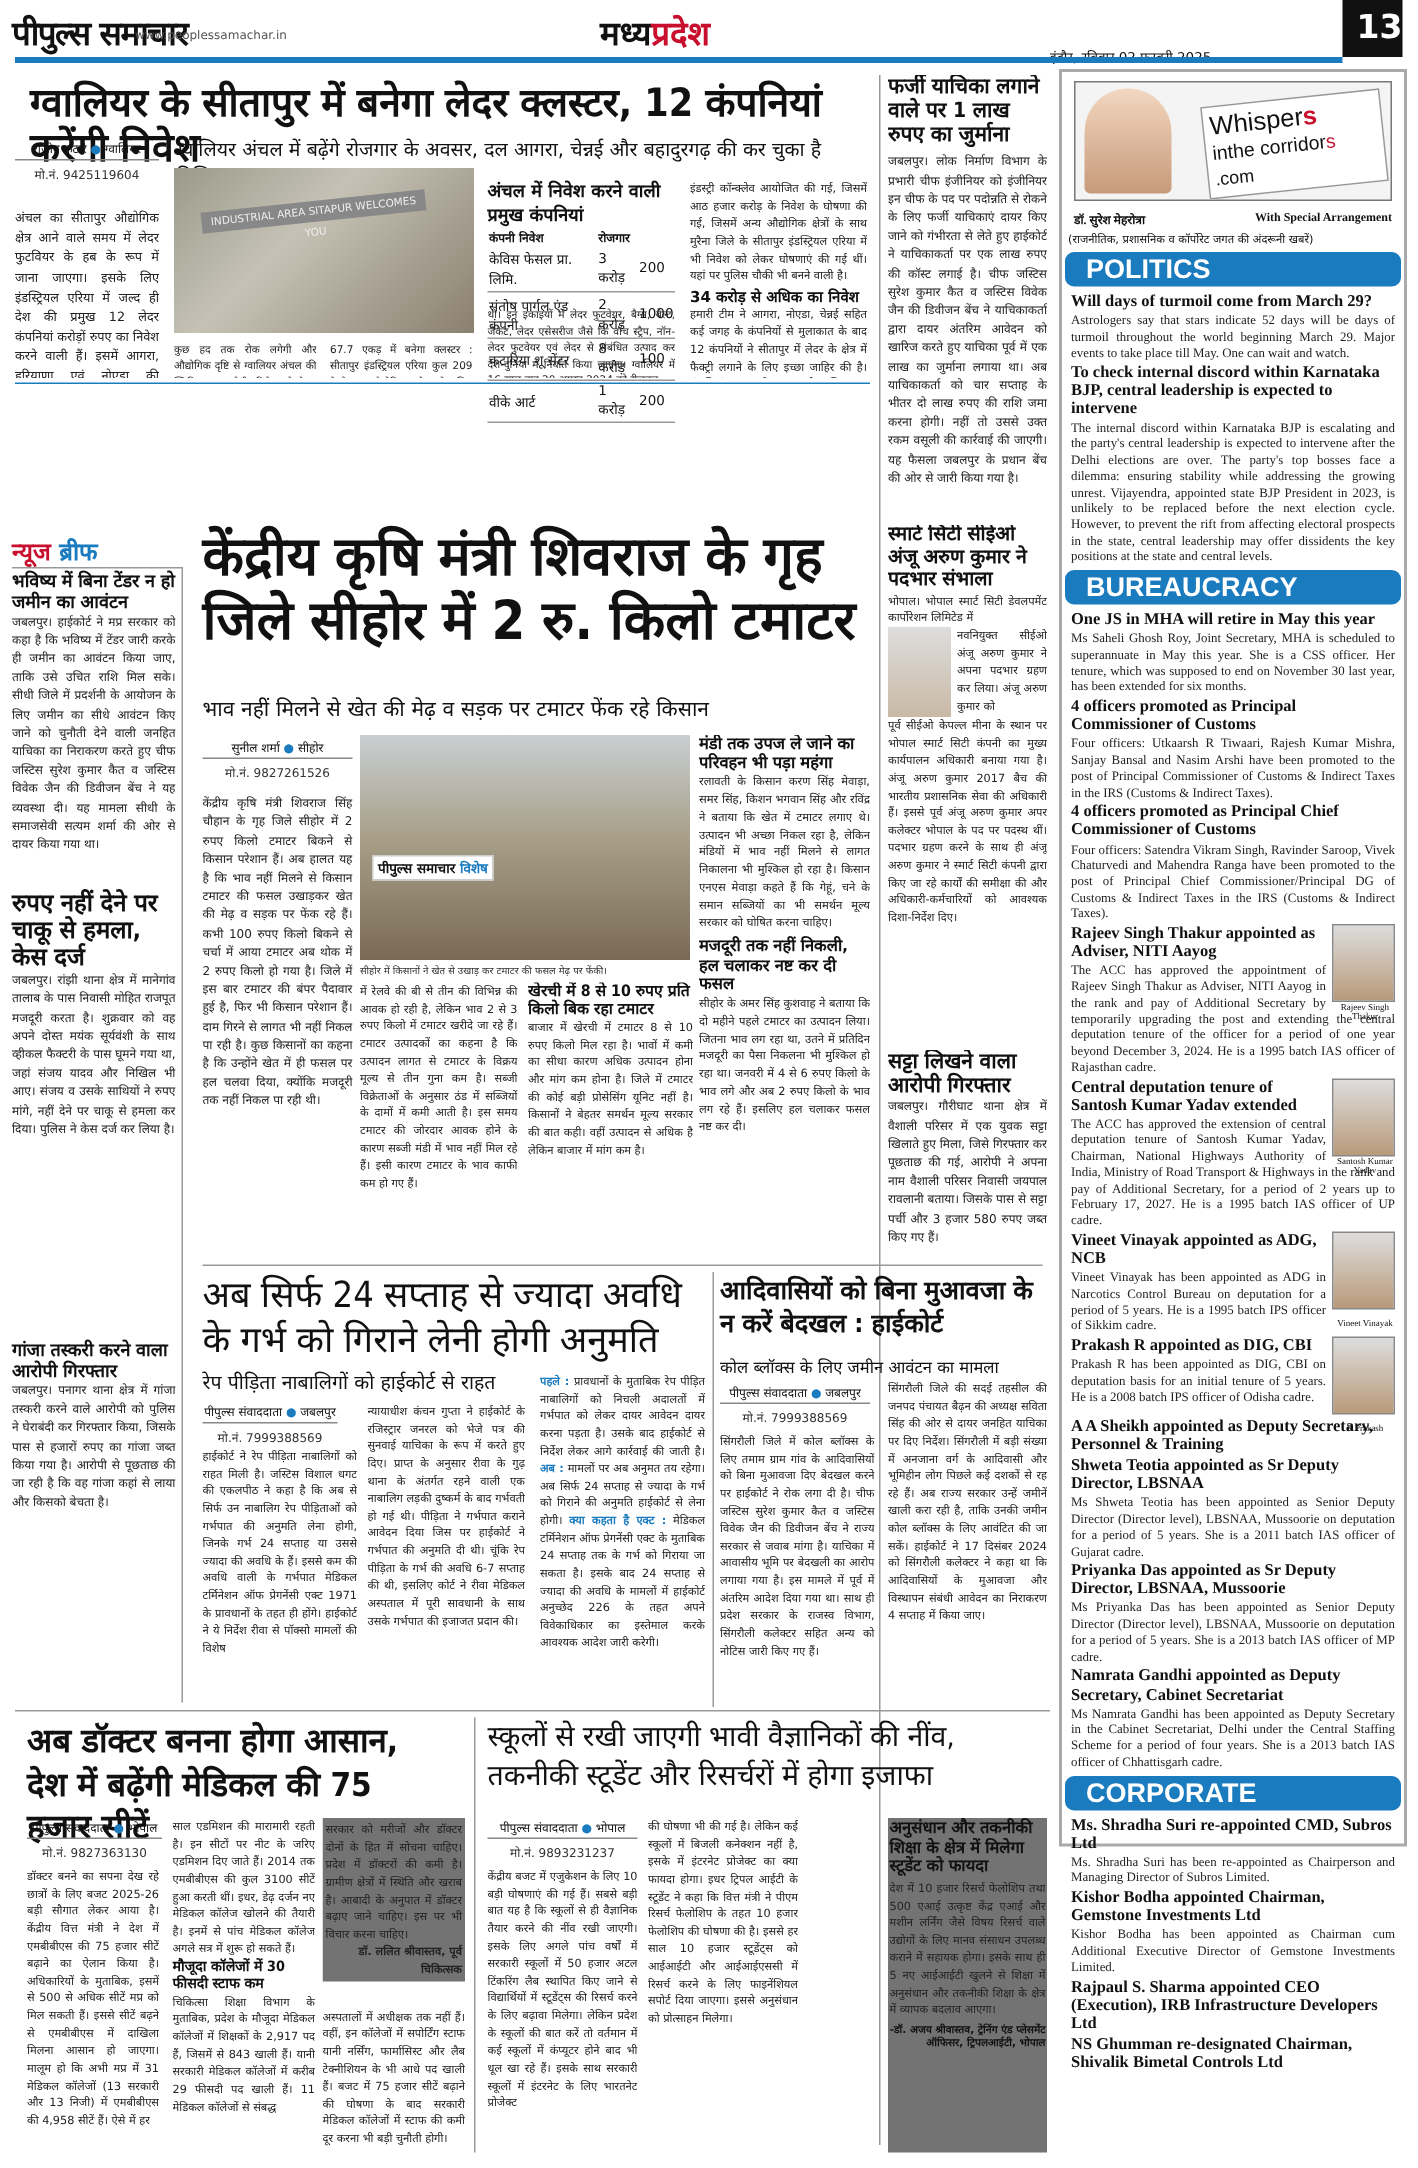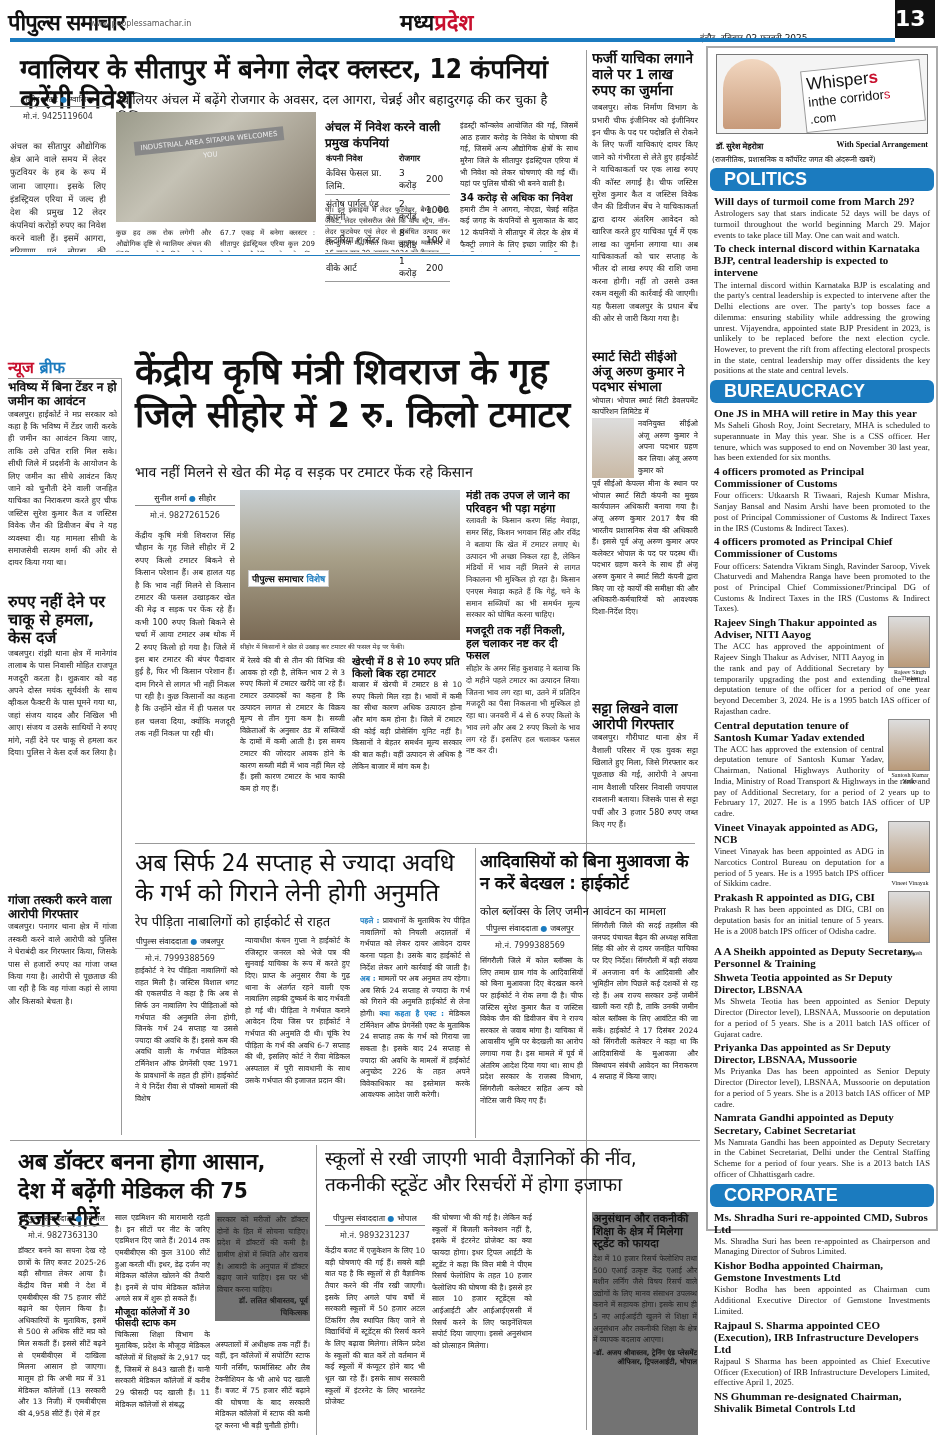--- a/index.html
+++ b/index.html
@@ -3,21 +3,21 @@
 <meta charset="utf-8">
 <style>
 *{box-sizing:border-box;margin:0;padding:0}
 body{width:945px;height:1445px;background:#fff;font-family:"DejaVu Sans",sans-serif;color:#111;overflow:hidden;position:relative}
 .abs{position:absolute}
 .hd-logo{left:8px;top:6px;font-size:22px;font-weight:bold;color:#111;letter-spacing:-1px}
 .hd-url{left:90px;top:19px;font-size:8px;color:#555}
 .hd-center{left:400px;top:6px;font-size:22px;font-weight:bold}
 .hd-center .red{color:#c8102e}
 .hd-date{left:700px;top:31px;font-size:9px}
-.hd-page{left:895px;top:0;width:40px;height:38px;background:#111;color:#fff;font-size:22px;font-weight:bold;text-align:left;line-height:38px}
+.hd-page{left:895px;top:0;width:40px;height:38px;background:#111;color:#fff;font-size:22px;font-weight:bold;text-align:right;line-height:38px}
 .hd-rule{left:10px;top:38px;width:885px;height:4px;background:#1b7bbf}
 .h1{font-weight:bold;font-family:"DejaVu Sans Condensed","DejaVu Sans",sans-serif;line-height:1.15;color:#111}
 .txt{font-size:8.5px;line-height:1.55;color:#222;text-align:justify}
 .by{font-size:8px;text-align:center;border-bottom:1px solid #888;padding-bottom:2px}
 .by .dot{color:#1b7bbf}
 .mob{font-size:8px;text-align:center;color:#333;margin-top:3px}
 .photo{background:linear-gradient(135deg,#9a9a8a,#c5c2b5 40%,#8a8070);}
 .tbl{font-size:9px;width:100%;border-collapse:collapse}
 .tbl td{border-bottom:1px solid #999;padding:2px 1px}
 .tbl th{text-align:left;font-size:8px;padding:1px}
@@ -275,16 +275,15 @@
   <div class="rt">Ms Priyanka Das has been appointed as Senior Deputy Director (Director level), LBSNAA, Mussoorie on deputation for a period of 5 years. She is a 2013 batch IAS officer of MP cadre.</div>
   <div class="rh">Namrata Gandhi appointed as Deputy Secretary, Cabinet Secretariat</div>
   <div class="rt">Ms Namrata Gandhi has been appointed as Deputy Secretary in the Cabinet Secretariat, Delhi under the Central Staffing Scheme for a period of four years. She is a 2013 batch IAS officer of Chhattisgarh cadre.</div>
 
   <div class="bar">CORPORATE</div>
   <div class="rh">Ms. Shradha Suri re-appointed CMD, Subros Ltd</div>
   <div class="rt">Ms. Shradha Suri has been re-appointed as Chairperson and Managing Director of Subros Limited.</div>
   <div class="rh">Kishor Bodha appointed Chairman, Gemstone Investments Ltd</div>
   <div class="rt">Kishor Bodha has been appointed as Chairman cum Additional Executive Director of Gemstone Investments Limited.</div>
   <div class="rh">Rajpaul S. Sharma appointed CEO (Execution), IRB Infrastructure Developers Ltd</div>
-  <div class="rt">Rajpaul S Sharma has been appointed as Chief Executive Officer (Execution) of IRB Infrastructure Developers Limited, effective April 1, 2025.</div>
   <div class="rh">NS Ghumman re-designated Chairman, Shivalik Bimetal Controls Ltd</div>
 
 </div>
 
 </body></html>

